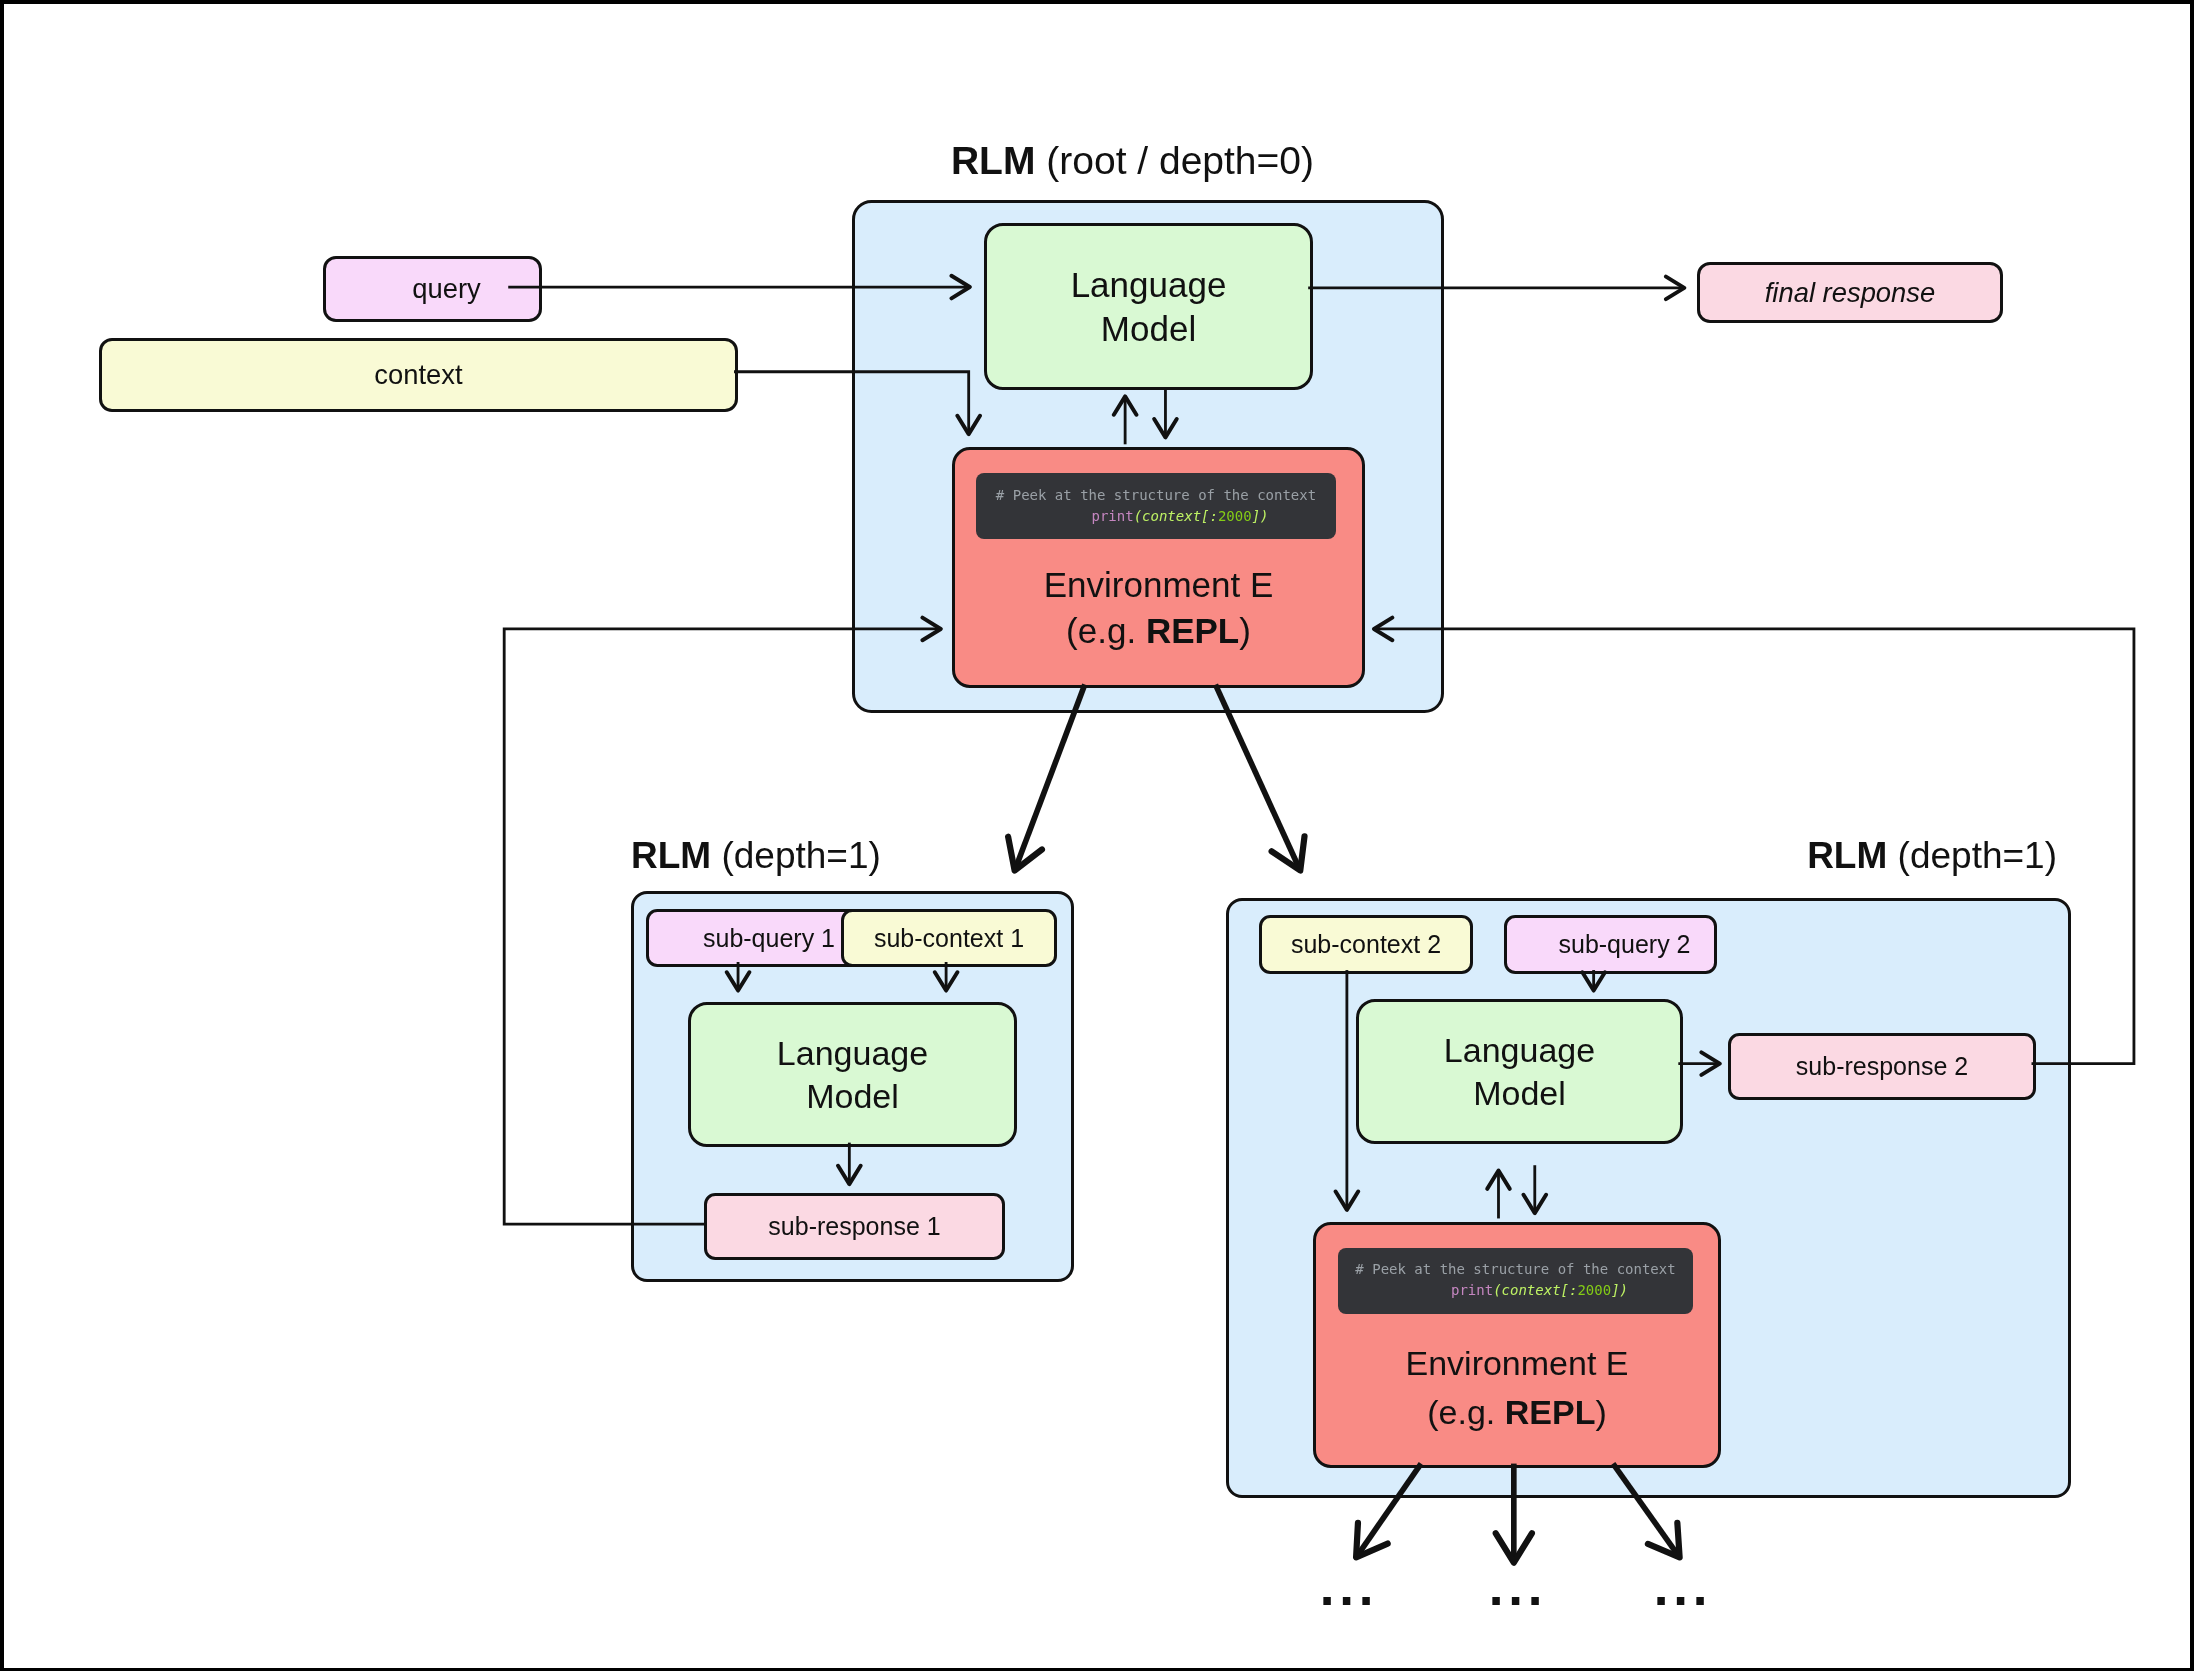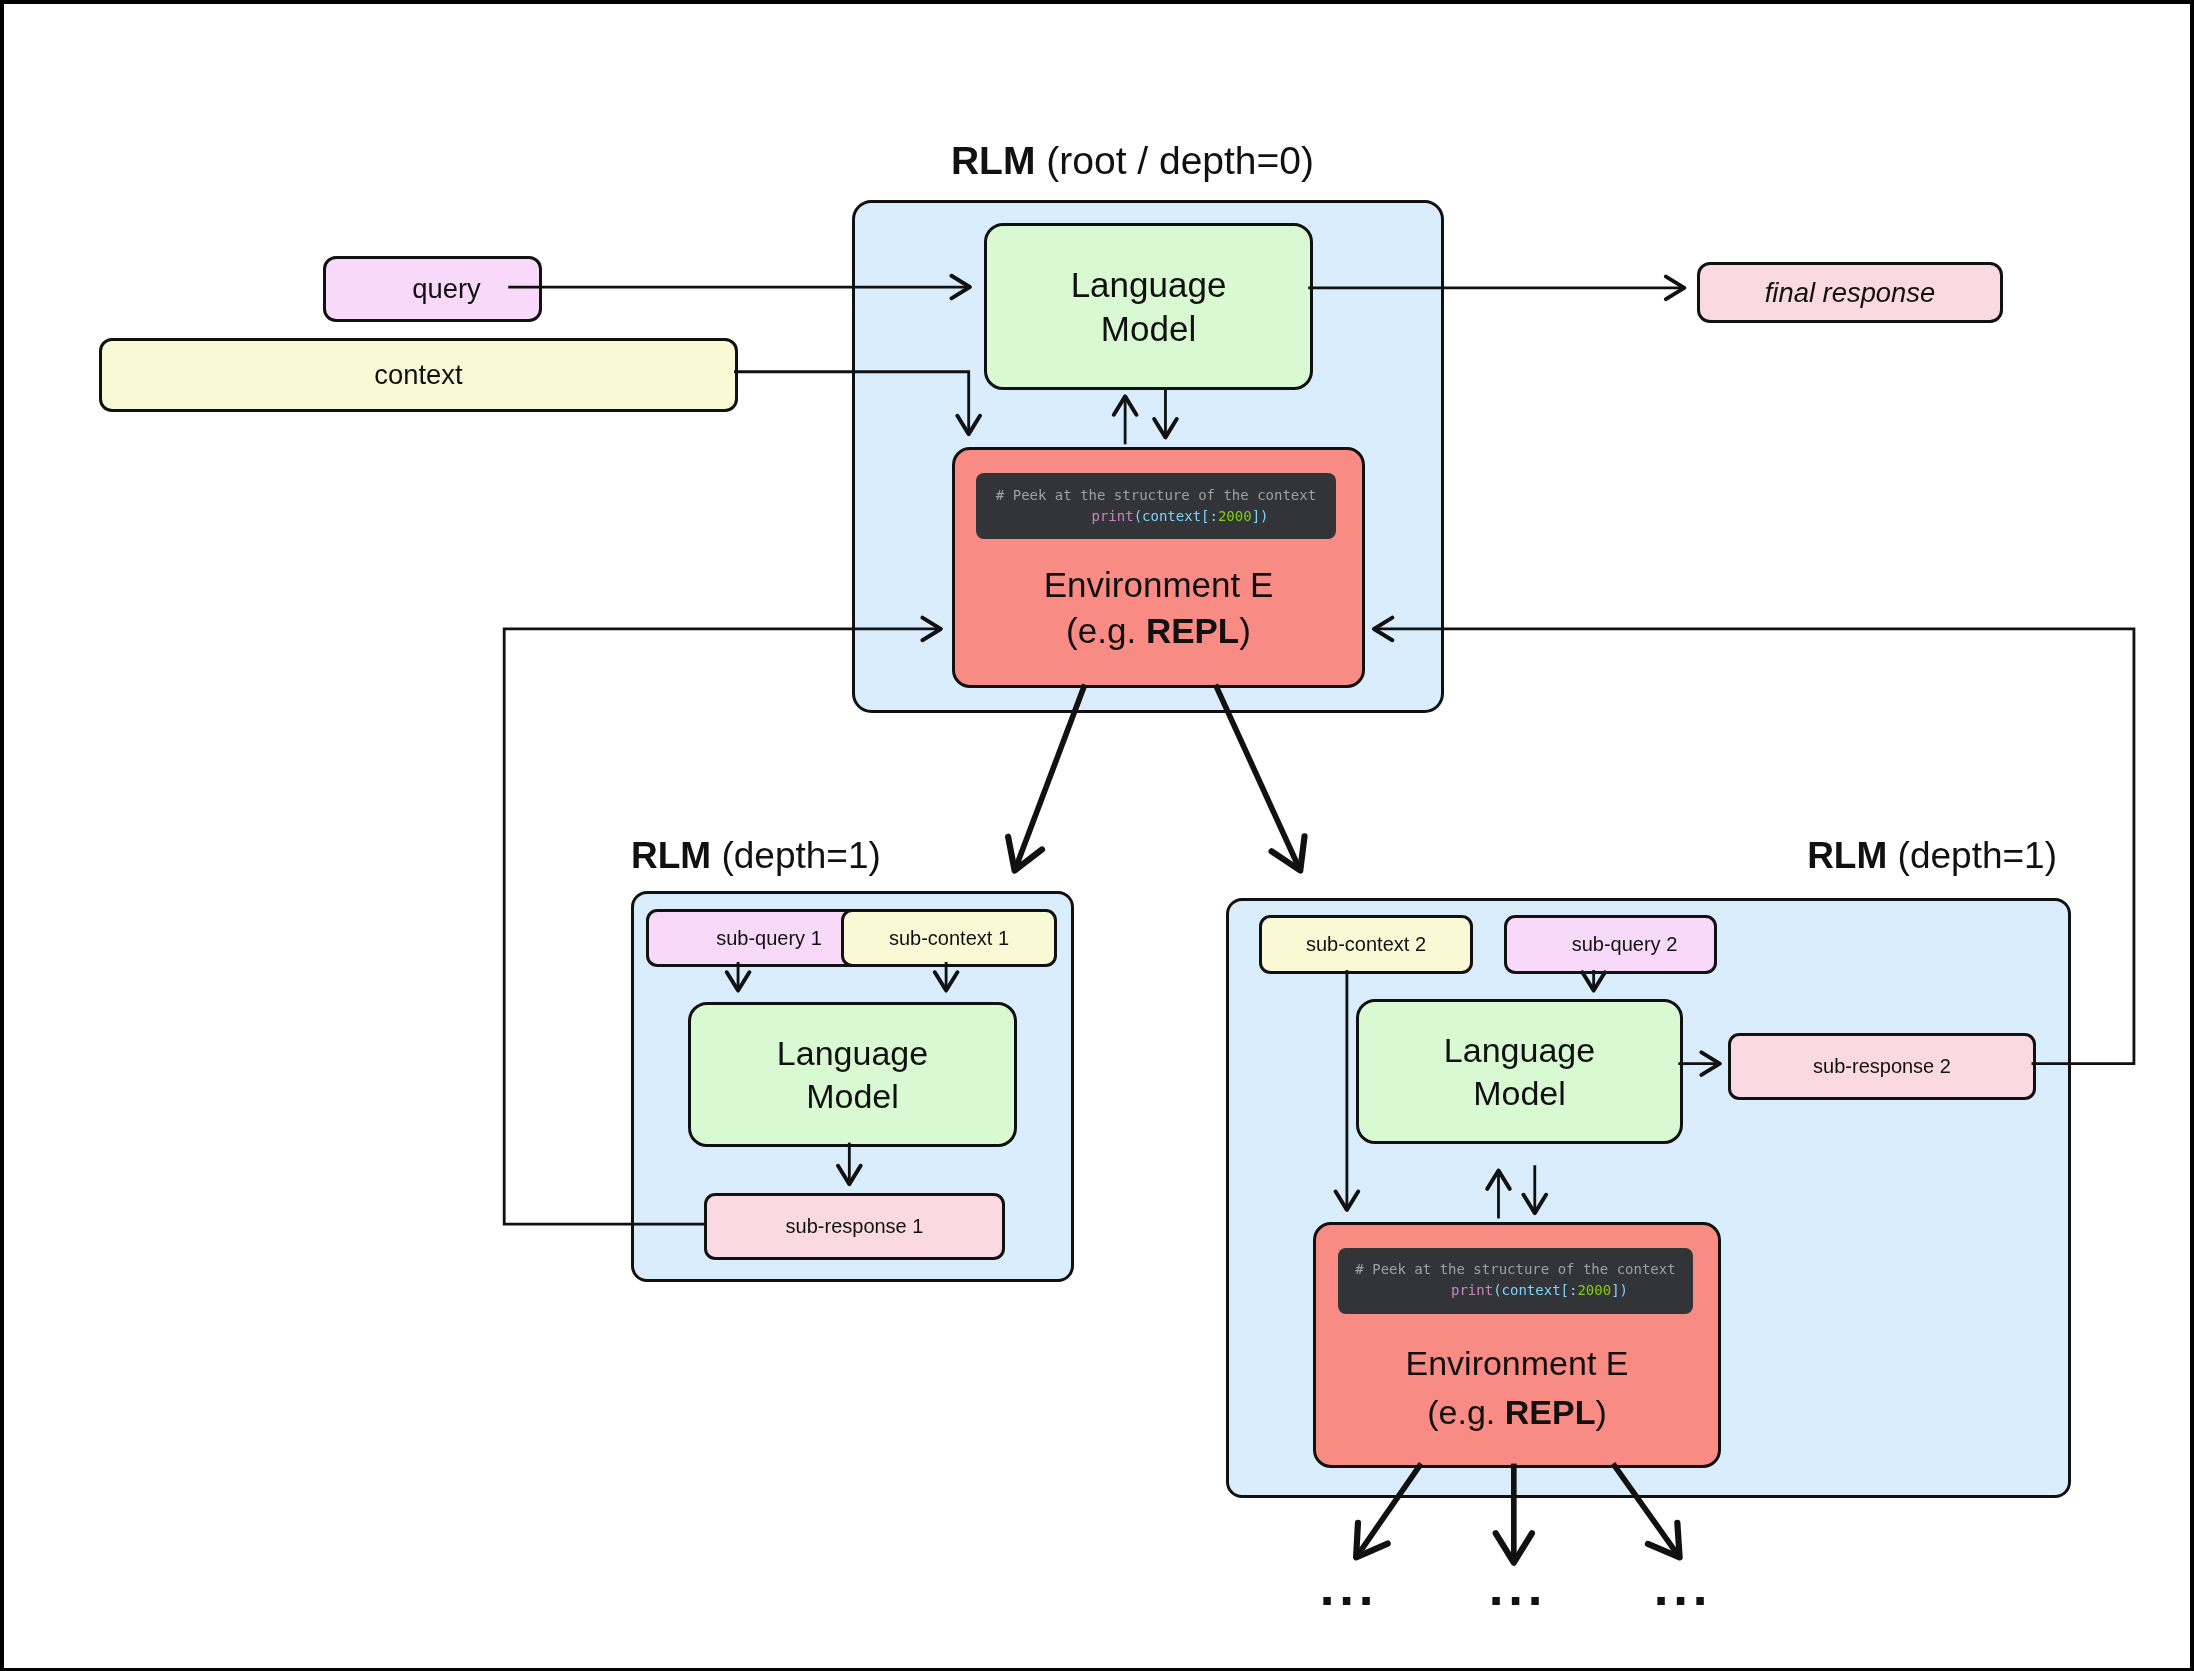--- a/index.html
+++ b/index.html
@@ -22,37 +22,37 @@
     display:flex;align-items:center;justify-content:center;
     text-align:center;color:#111;
   }
   .lm{background:#d9f9d3;border-radius:19px;font-size:35px;line-height:1.25;}
   .lm.small{font-size:34px;}
   .env{background:#f98b85;border-radius:18px;display:block;}
   .pill-query{background:#f9d9fa;padding-left:28px;}
   .pill-context{background:#f9fad5;}
   .pill-response{background:#fbd9e3;}
   .pill{font-size:27.4px;}
-  .pill.small{font-size:20px;border-radius:11.3px;}
+  .pill.small{font-size:25px;border-radius:11.3px;}
 
   .title{
     position:absolute;font-size:39px;color:#111;white-space:nowrap;
   }
   .title b{font-weight:800;}
   .title.sub{font-size:37px;}
 
   .codeblock{
     position:absolute;background:#333438;border-radius:8px;
     font-family:"DejaVu Sans Mono", monospace;font-size:14px;line-height:21px;
     color:#f2f2f2;padding:11.3px 16px;white-space:nowrap;box-sizing:border-box;
   }
   .codeblock .c-comment{color:#9aa0a6;}
   .codeblock .c-kw{color:#c586c0;margin-left:48px;}
   .codeblock .c-num{color:#84cc16;}
-  .codeblock .c-plain{color:#7dd3fc;}
+  .codeblock .c-plain{color:#bef264;font-style:italic;}
 
   .env .env-l1{position:absolute;left:0;right:0;text-align:center;font-size:35px;color:#111;}
   .env .env-l2{position:absolute;left:0;right:0;text-align:center;font-size:35px;color:#111;}
   .env.small .env-l1,.env.small .env-l2{font-size:34px;}
 
   .dots{
     position:absolute;font-size:53px;font-weight:700;letter-spacing:4.8px;color:#111;
     transform:translateX(-50%);
   }
 </style>

